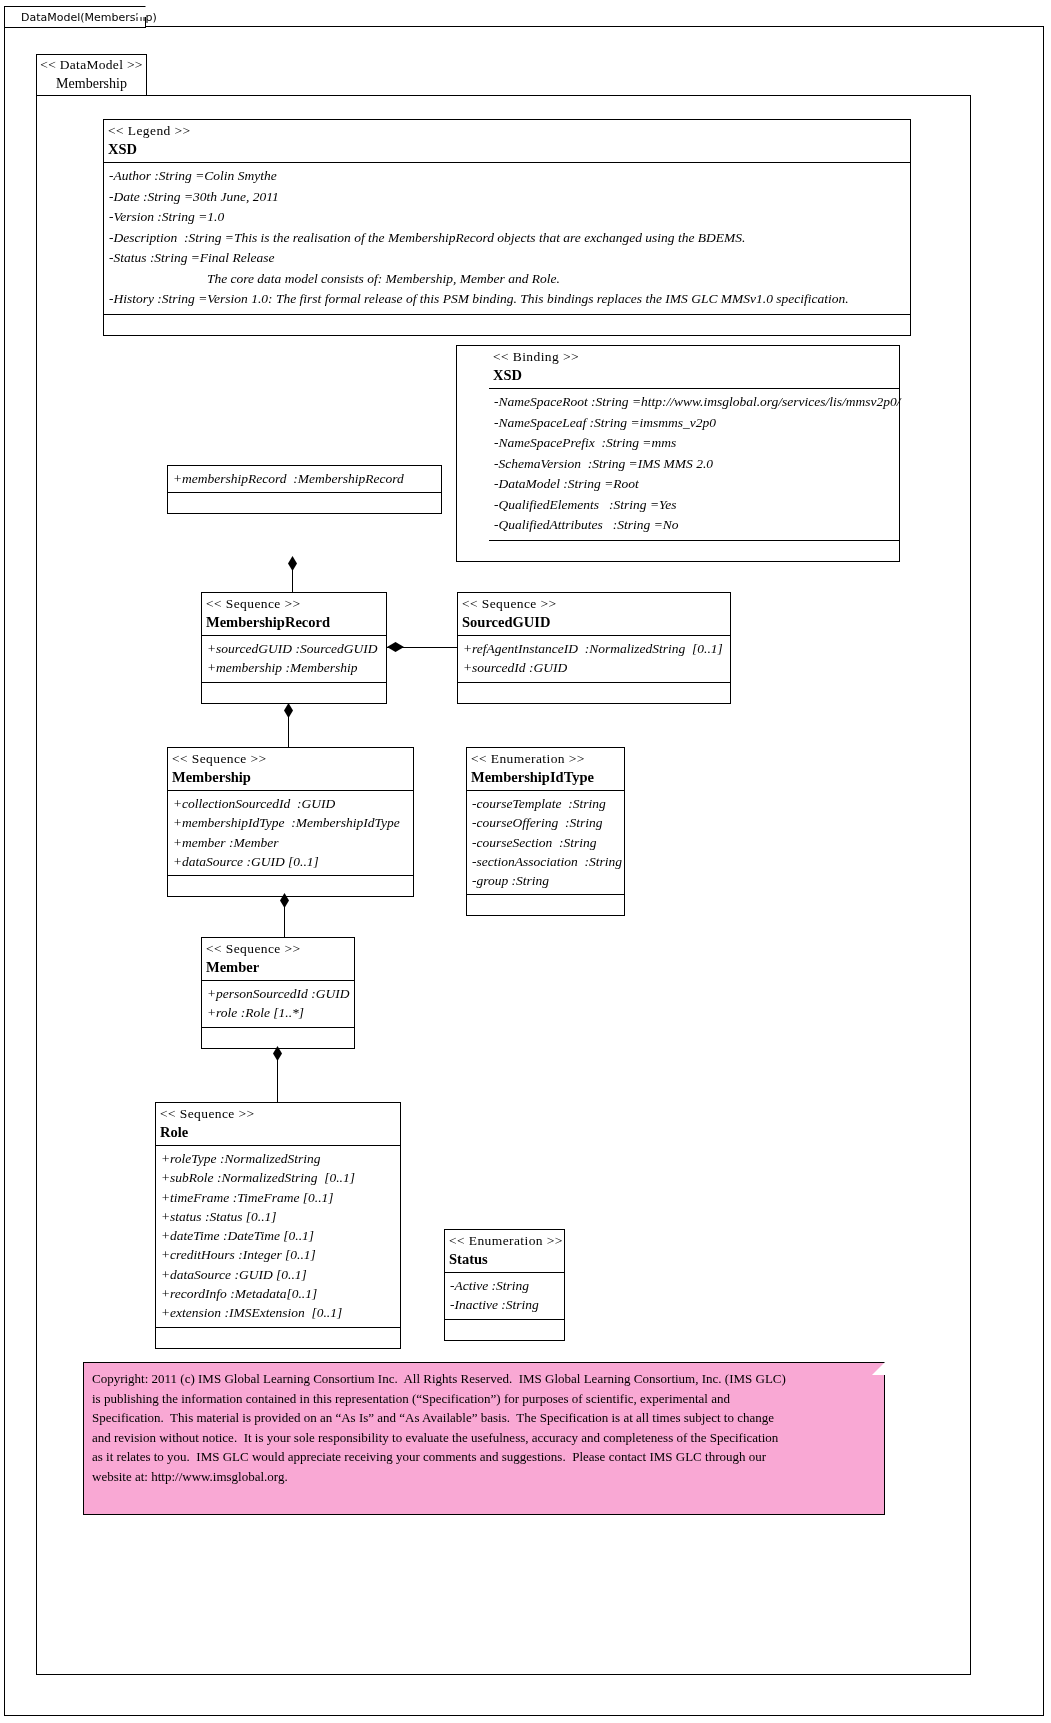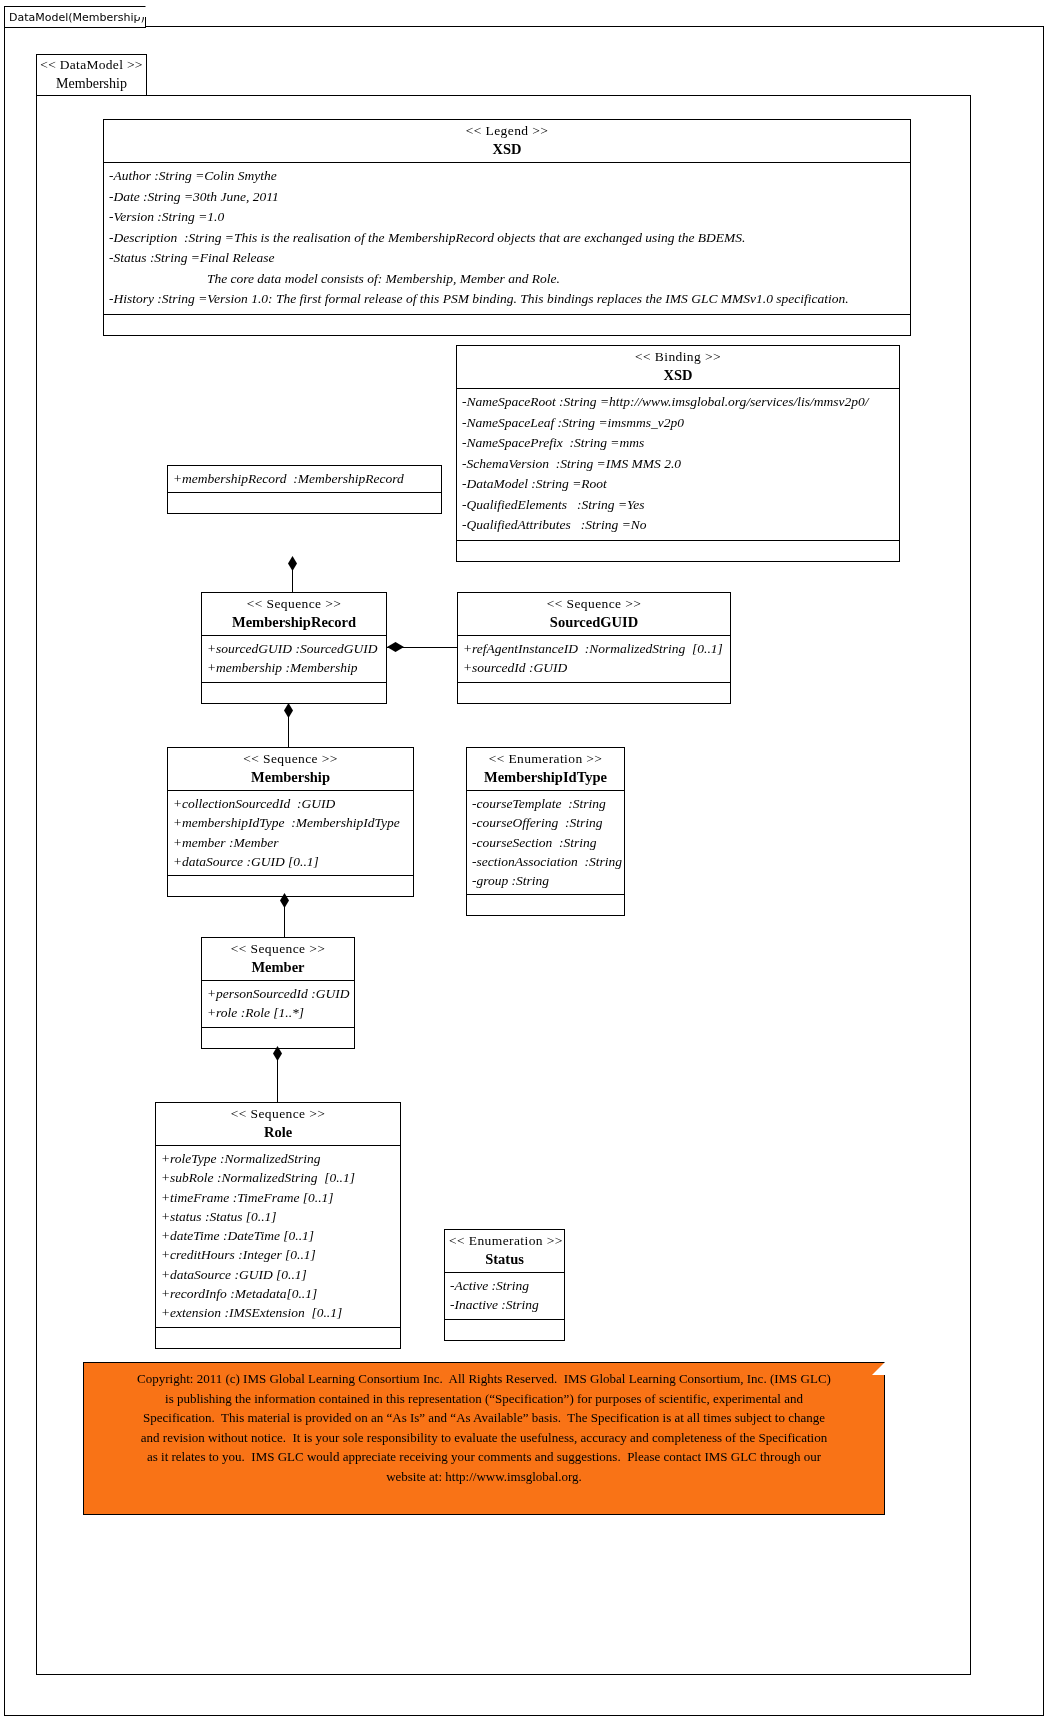--- a/index.html
+++ b/index.html
@@ -24,21 +24,21 @@
     position: absolute;
     left: 4px;
     top: 6px;
     width: 142px;
     height: 22px;
     border: 1px solid #000;
     background: #fff;
     font-family: "DejaVu Sans", sans-serif;
     font-size: 11px;
     line-height: 22px;
-    padding-left: 4px;
+    padding-left: 16px;
     box-sizing: border-box;
     z-index: 4;
   }
   .pkg-tab-corner {
     position: absolute;
     right: -1px;
     top: -1px;
     width: 0;
     height: 0;
     border-left: 11px solid transparent;
@@ -92,21 +92,21 @@
 
   
   .cls {
     position: absolute;
     border: 1px solid #000;
     background: #fff;
     box-sizing: border-box;
     z-index: 5;
   }
   .cls .hdr {
-    text-align: center;
+    text-align: left;
     padding: 2px 4px 3px 4px;
     border-bottom: 1px solid #000;
   }
   .cls .hdr .stereo {
     font-size: 13.5px;
     line-height: 18px;
     letter-spacing: 0.4px;
     white-space: nowrap;
   }
   .cls .hdr .nm {
@@ -158,26 +158,25 @@
     clip-path: polygon(50% 0%, 100% 50%, 50% 100%, 0% 50%);
   }
   .diamond.horiz {
     width: 17px;
     height: 10px;
   }
 
   
   .note {
     position: absolute;
-    background: #f97316;
+    background: #f9a8d4;
     border: 1px solid #000;
     box-sizing: border-box;
     z-index: 5;
     padding: 6px 8px 6px 8px;
-    text-align: center;
   }
   .note .line {
     font-size: 13px;
     line-height: 19.5px;
     white-space: pre;
   }
   .note-fold {
     position: absolute;
     right: -1px;
     top: -1px;
@@ -214,21 +213,21 @@
       <div class="row">-Date :String =30th June, 2011</div>
       <div class="row">-Version :String =1.0</div>
       <div class="row">-Description  :String =This is the realisation of the MembershipRecord objects that are exchanged using the BDEMS.</div>
       <div class="row">-Status :String =Final Release</div>
       <div class="row">                             The core data model consists of: Membership, Member and Role.</div>
       <div class="row">-History :String =Version 1.0: The first formal release of this PSM binding. This bindings replaces the IMS GLC MMSv1.0 specification.</div>
     </div>
     <div class="ops"></div>
   </div>
 
-  <div class="cls wide" style="left:456px; top:345px; width:444px;">
+  <div class="cls wide" style="left:456px; top:345px; width:444px;padding-left:32px;">
     <div class="hdr">
       <div class="stereo">&lt;&lt; Binding  &gt;&gt;</div>
       <div class="nm">XSD</div>
     </div>
     <div class="attrs">
       <div class="row">-NameSpaceRoot :String =http://www.imsglobal.org/services/lis/mmsv2p0/</div>
       <div class="row">-NameSpaceLeaf :String =imsmms_v2p0</div>
       <div class="row">-NameSpacePrefix  :String =mms</div>
       <div class="row">-SchemaVersion  :String =IMS MMS 2.0</div>
       <div class="row">-DataModel :String =Root</div>

